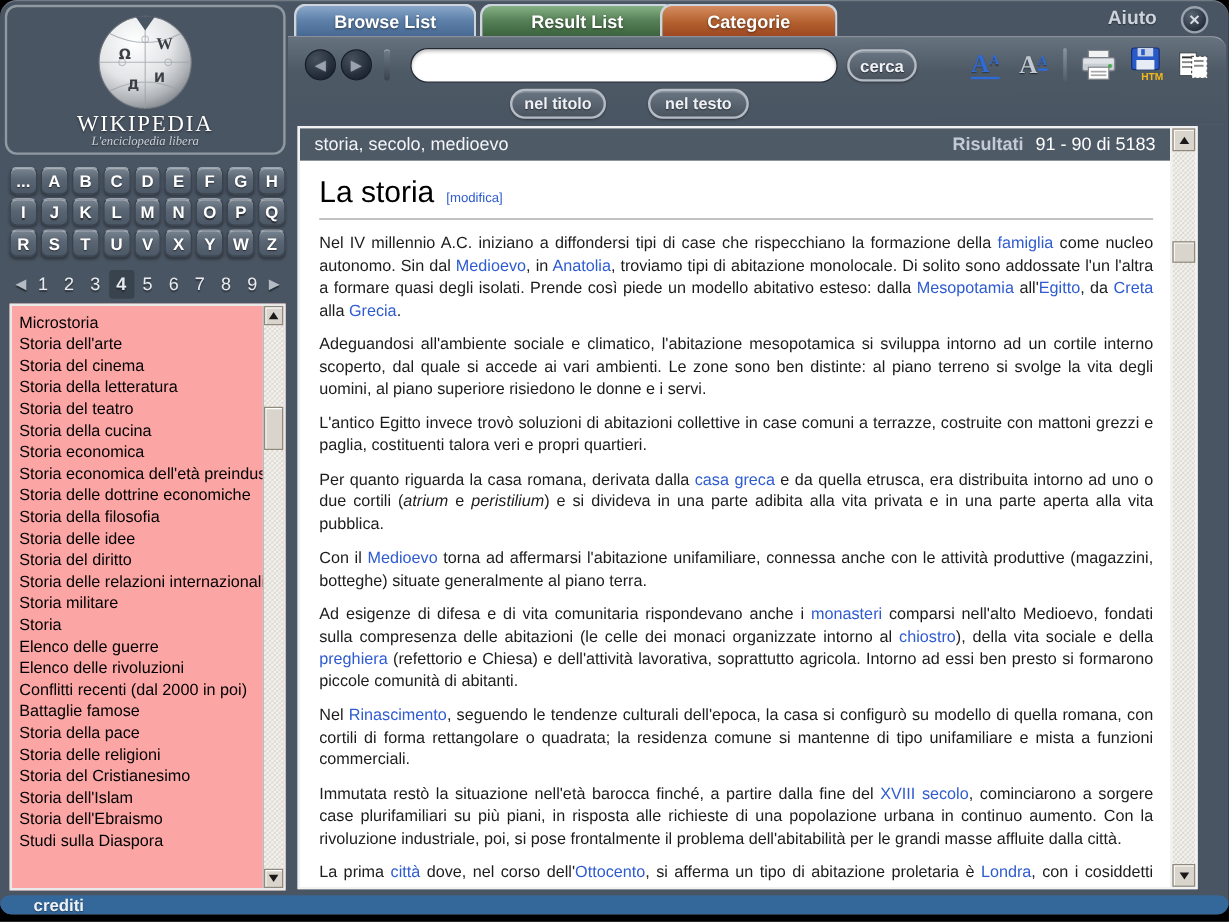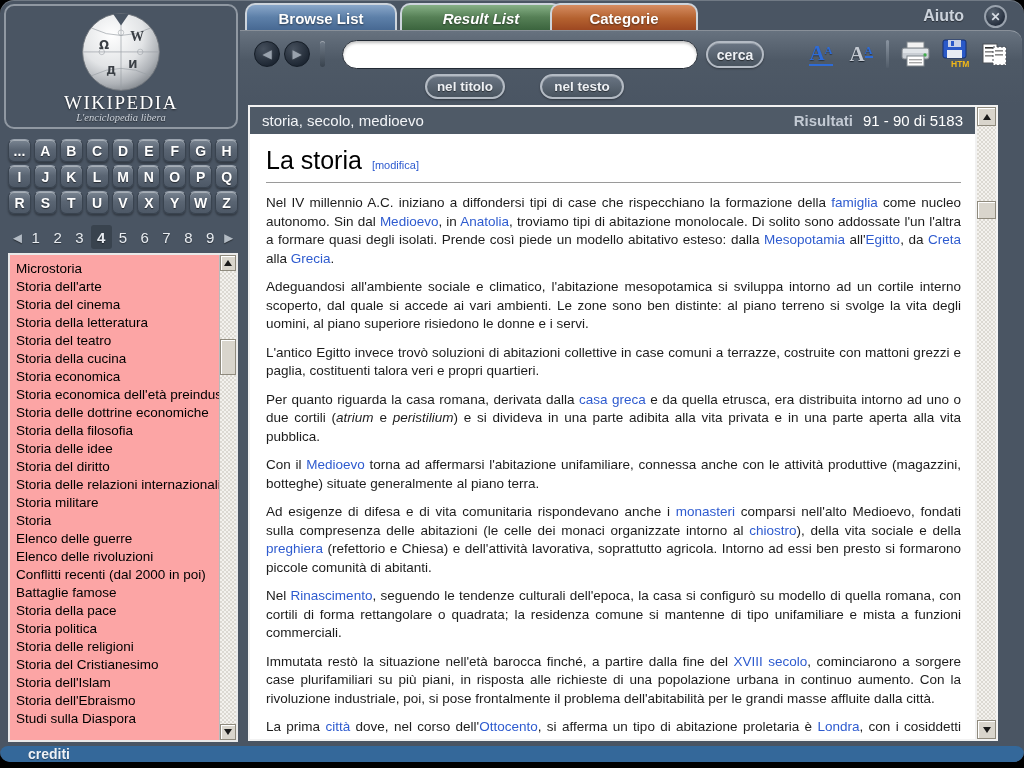--- a/index.html
+++ b/index.html
@@ -17,21 +17,21 @@
   .wordmark{font-family:"Liberation Serif",serif;font-size:19px;letter-spacing:1.5px;color:#fff;
       text-shadow:0 1px 2px rgba(0,0,0,.6);line-height:18px;margin-top:-4px;}
   .tagline{font-family:"Liberation Serif",serif;font-style:italic;font-size:10.5px;color:#cdd3db;
       text-shadow:0 1px 1px rgba(0,0,0,.5);}
 
   
   .tab{position:absolute;top:3px;height:29px;border:2px solid #cdd4dc;border-bottom:none;
       border-radius:10px 10px 0 0;display:flex;align-items:center;justify-content:center;
       color:#fff;font-weight:bold;font-size:15px;text-shadow:0 1px 2px rgba(0,0,0,.5);cursor:pointer;}
   .tab-browse{left:245px;width:152px;background:linear-gradient(180deg,#8aa7c9 0%,#5d80a9 45%,#44658F 100%);}
-  .tab-result{left:400px;width:162px;background:linear-gradient(180deg,#86b086 0%,#568056 45%,#37603A 100%);font-style:italic;}
+  .tab-result{left:400px;width:162px;background:linear-gradient(180deg,#86b086 0%,#568056 45%,#37603A 100%);}
   .tab-categorie{left:550px;width:148px;background:linear-gradient(180deg,#d58c61 0%,#b4612f 50%,#99431F 100%);}
   .help-label{position:absolute;left:900px;top:7px;width:64px;text-align:right;color:#ccd3dc;
       font-weight:bold;font-size:16px;text-shadow:0 1px 1px rgba(0,0,0,.45);cursor:pointer;}
   .close-btn{position:absolute;left:984px;top:5px;width:23px;height:23px;border-radius:50%;
       background:radial-gradient(circle at 35% 30%,#5b6673,#273140 70%);border:2px solid #99a2ad;
       color:#d8dde4;font-weight:bold;font-size:12px;display:flex;align-items:center;justify-content:center;cursor:pointer;}
 
   
   .toolbar{position:absolute;left:240px;top:30px;width:782px;height:74px;
       background:linear-gradient(180deg,#67727f 0%,#4e5966 40%,#4A5563 100%);
@@ -322,21 +322,20 @@
         <div class="list-item">Storia delle idee</div>
         <div class="list-item">Storia del diritto</div>
         <div class="list-item">Storia delle relazioni internazionali</div>
         <div class="list-item">Storia militare</div>
         <div class="list-item">Storia</div>
         <div class="list-item">Elenco delle guerre</div>
         <div class="list-item">Elenco delle rivoluzioni</div>
         <div class="list-item">Conflitti recenti (dal 2000 in poi)</div>
         <div class="list-item">Battaglie famose</div>
         <div class="list-item">Storia della pace</div>
-        <div class="list-item">Storia politica</div>
         <div class="list-item">Storia delle religioni</div>
         <div class="list-item">Storia del Cristianesimo</div>
         <div class="list-item">Storia dell'Islam</div>
         <div class="list-item">Storia dell'Ebraismo</div>
         <div class="list-item">Studi sulla Diaspora</div>
       </div>
     <div class="list-scroll">
       <div class="sb-btn up">
           <div class="tri-up"></div>
         </div>

